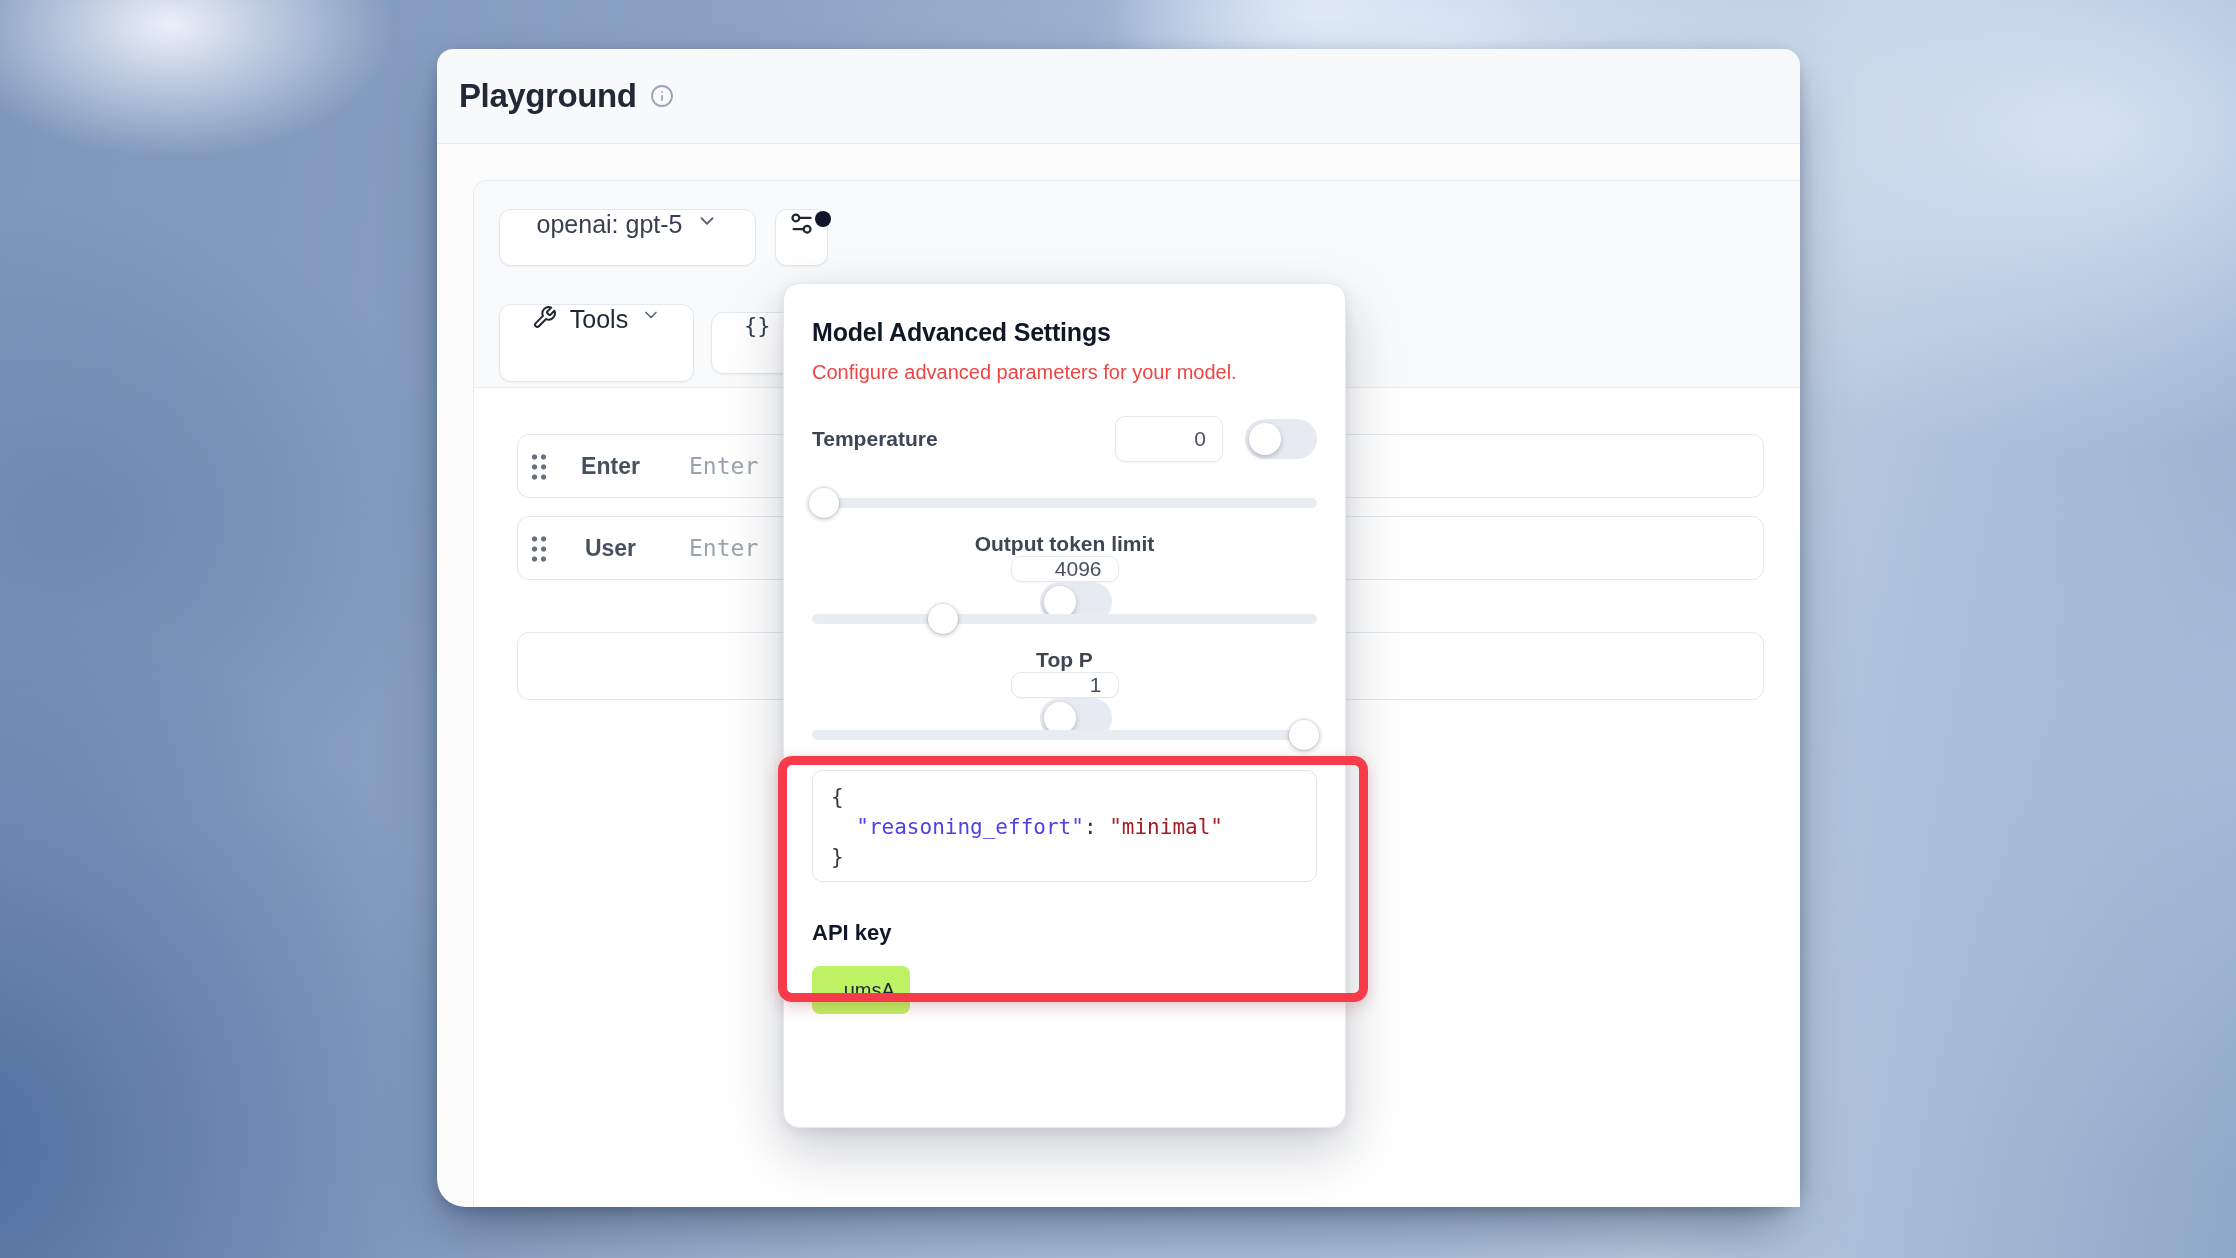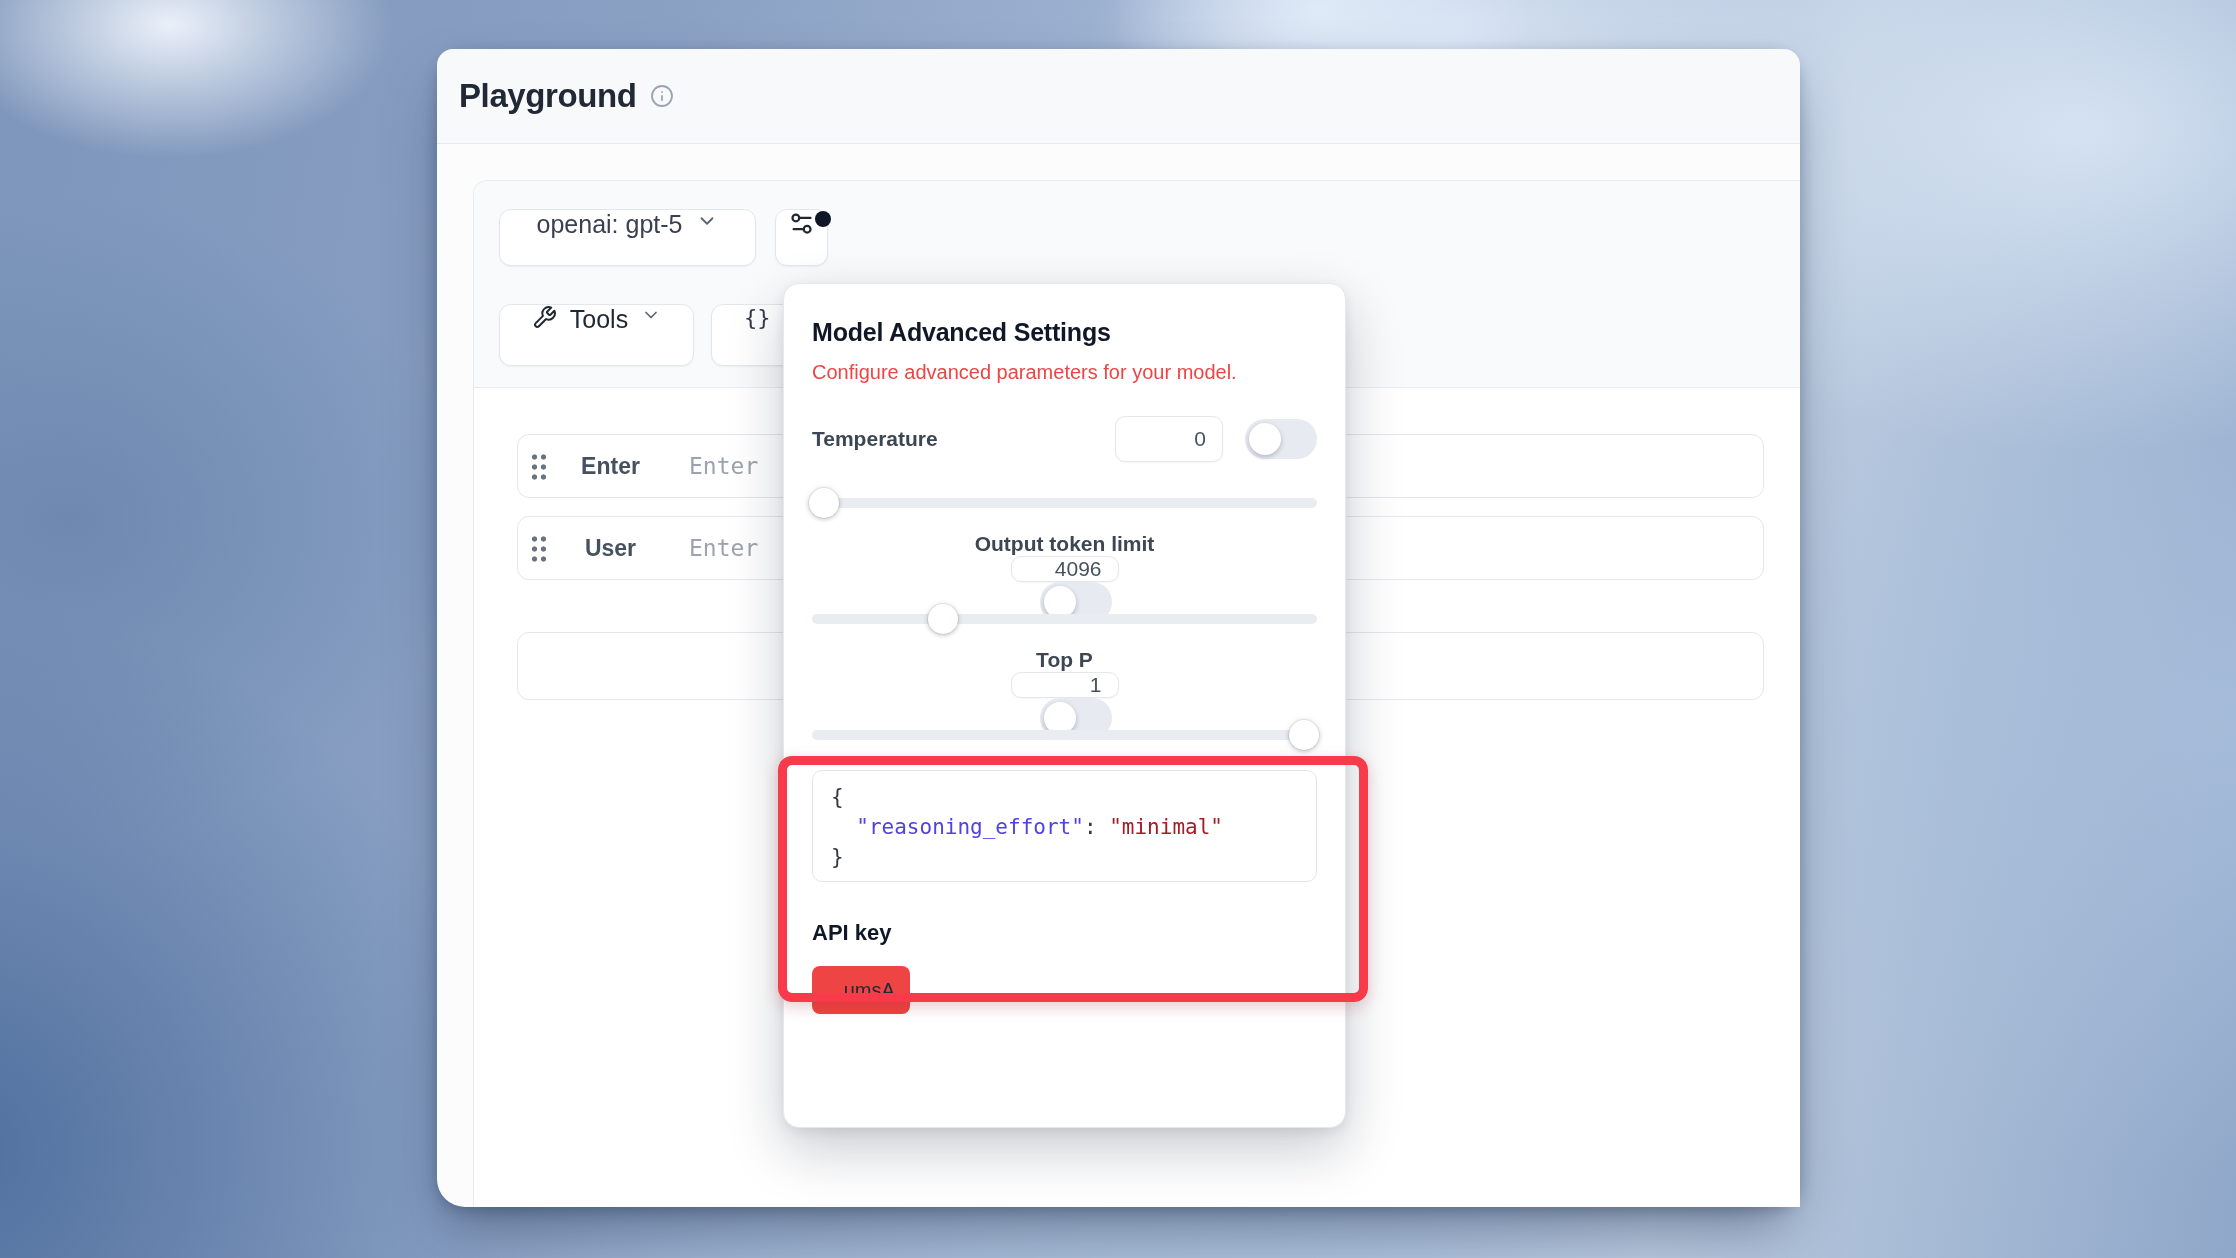--- a/index.html
+++ b/index.html
@@ -35,21 +35,21 @@
   .tb-row1{padding-top:28px;}
   .tb-row2{margin-top:38px;}
   .btn{display:flex;align-items:flex-start;background:#fff;border:1px solid #e3e7ed;
     border-radius:12px;box-shadow:0 1px 2px rgba(16,24,40,.05);cursor:pointer;box-sizing:border-box;}
   .model-select{width:257px;height:57px;justify-content:center;gap:14px;
     font-size:25px;color:#394150;}
   .settings-btn{position:relative;width:53px;height:57px;margin-left:19px;
     justify-content:center;color:#1f2733;}
   .settings-dot{position:absolute;top:1px;right:-4px;width:16px;height:16px;
     border-radius:50%;background:#0e1627;}
-  .tools-btn{width:195px;height:62px;justify-content:center;gap:13px;
+  .tools-btn{width:195px;height:78px;justify-content:center;gap:13px;
     font-size:25px;font-weight:500;color:#1f2733;}
   .code-btn{width:130px;height:62px;margin-left:17px;padding-left:32px;
     font-family:"DejaVu Sans Mono",monospace;font-size:22px;color:#333b49;}
   .chev{color:#5b6572;display:inline-flex;}
 
   
   .rows{padding:46px 36px 0 43px;}
   .msg-row{height:62px;border:1px solid #e4e7ec;border-radius:12px;background:#fff;
     display:flex;align-items:center;margin-bottom:18px;}
   .msg-row.empty{height:66px;margin-top:52px;}
@@ -88,21 +88,21 @@
   .addl-info{margin-left:11px;color:#8f99a6;display:inline-flex;}
   .addl-spacer{flex:1;}
   .codebox{margin-top:20px;height:112px;border:1px solid #e2e6ec;border-radius:10px;
     background:#fff;padding:11px 18px;box-sizing:border-box;
     font-family:"DejaVu Sans Mono",monospace;font-size:21px;line-height:30px;color:#32383f;}
   .cl{white-space:pre;}
   .cl .key{color:#4e42e4;}
   .cl .str{color:#a61c24;}
   .apikey-label{margin-top:38px;font-size:22px;font-weight:700;color:#0f1729;}
   .apikey-badge{margin-top:20px;display:inline-flex;align-items:center;height:48px;
-    padding:0 15px;border-radius:8px;background:#ef4444;font-size:20px;color:#1f2937;}
+    padding:0 15px;border-radius:8px;background:#bef264;font-size:20px;color:#1f2937;}
 
   
   .red-box{position:absolute;left:778px;top:756px;width:590px;height:246px;z-index:50;
     border:9px solid #f73b4b;border-radius:14px;box-sizing:border-box;
     box-shadow:0 5px 16px rgba(150,25,40,.22);pointer-events:none;}
 </style>
 </head>
 <body>
 
 <div class="screen">

